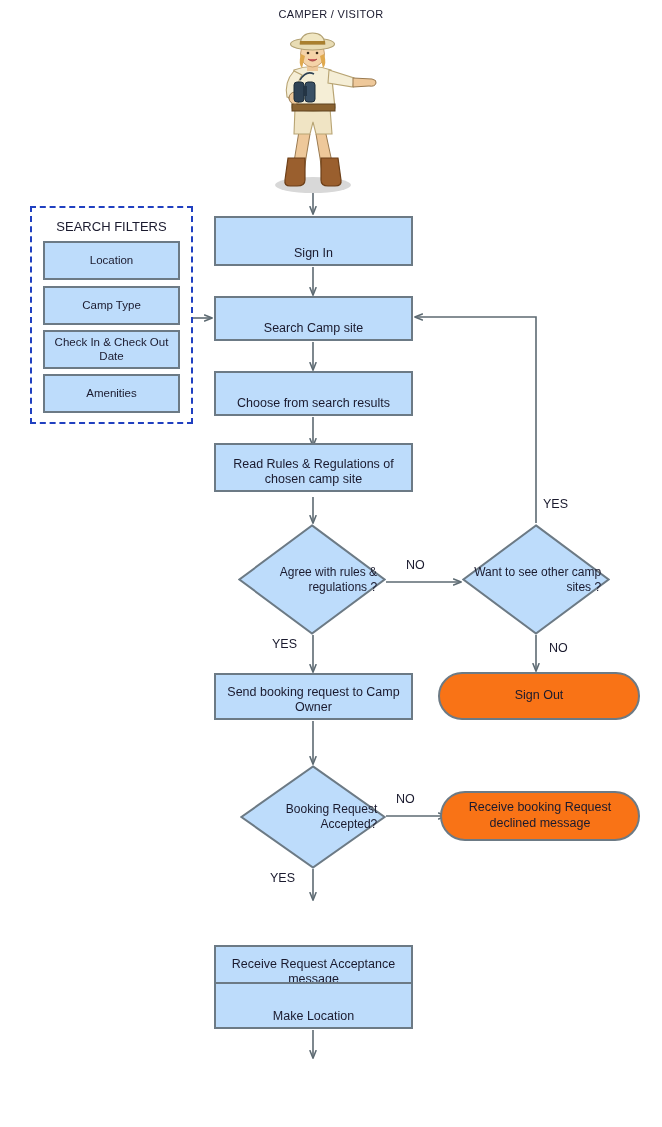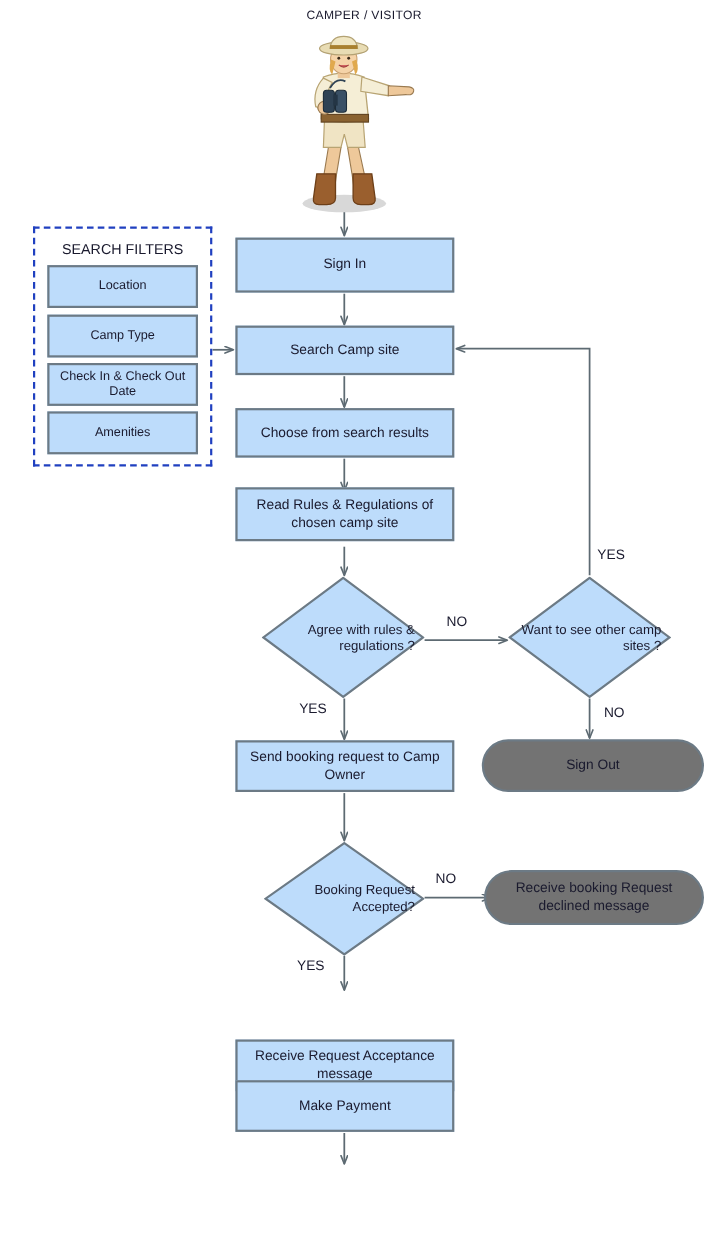--- a/index.html
+++ b/index.html
@@ -28,23 +28,24 @@
     justify-content:center;
     text-align:center;
     color:#1a1a2e;
     line-height:1.25;
   }
   .proc{
     background:#bddcfb;
     border:2px solid #6c7a85;
     font-size:12.5px;
     padding:2px 6px;
+    align-items:flex-end;
   }
   .term{
-    background:#737373;
+    background:#f97316;
     border:2px solid #6c7a85;
     border-radius:999px;
     font-size:12.5px;
     padding:2px 14px;
   }
   .filterbox{
     position:absolute;
     box-sizing:border-box;
     border:2px dashed #2040c0;
     background:#ffffff;
@@ -236,21 +237,21 @@
 
   <div class="node proc" style="left:214px; top:673px; width:199px; height:47px;">
     <span>Send booking request to Camp Owner</span>
   </div>
 
   <div class="node proc" style="left:214px; top:901px; width:199px; height:47px;margin-top:44px;">
     <span>Receive Request Acceptance message</span>
   </div>
 
   <div class="node proc" style="left:214px; top:982px; width:199px; height:47px;">
-    <span>Make Payment</span>
+    <span>Make Location</span>
   </div>
 
   <div class="node term" style="left:438px; top:672px; width:202px; height:48px;">
     <span>Sign Out</span>
   </div>
 
   <div class="node term" style="left:440px; top:791px; width:200px; height:50px;">
     <span>Receive booking Request declined message</span>
   </div>
 

